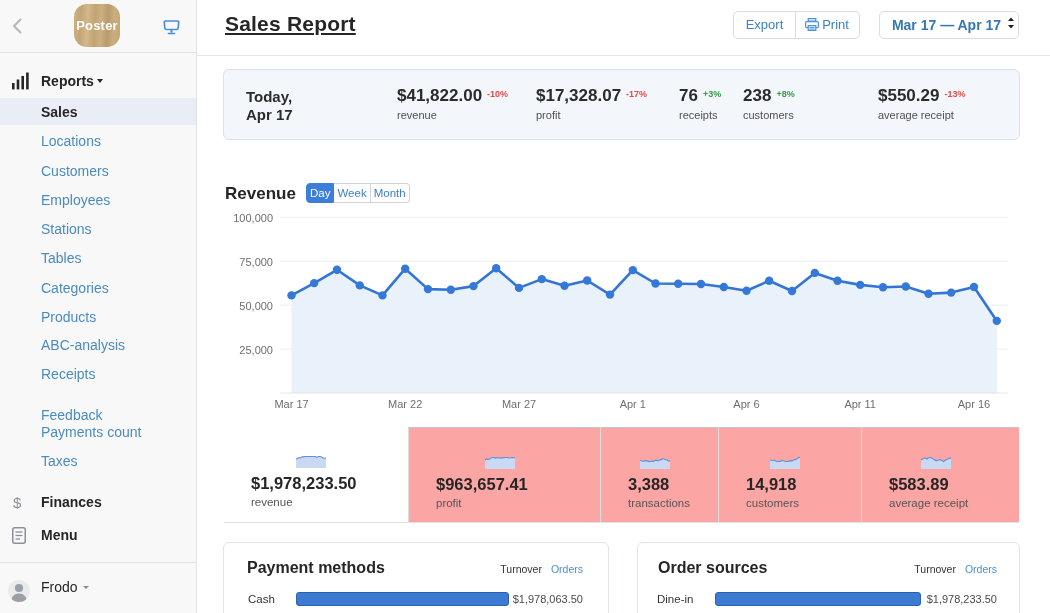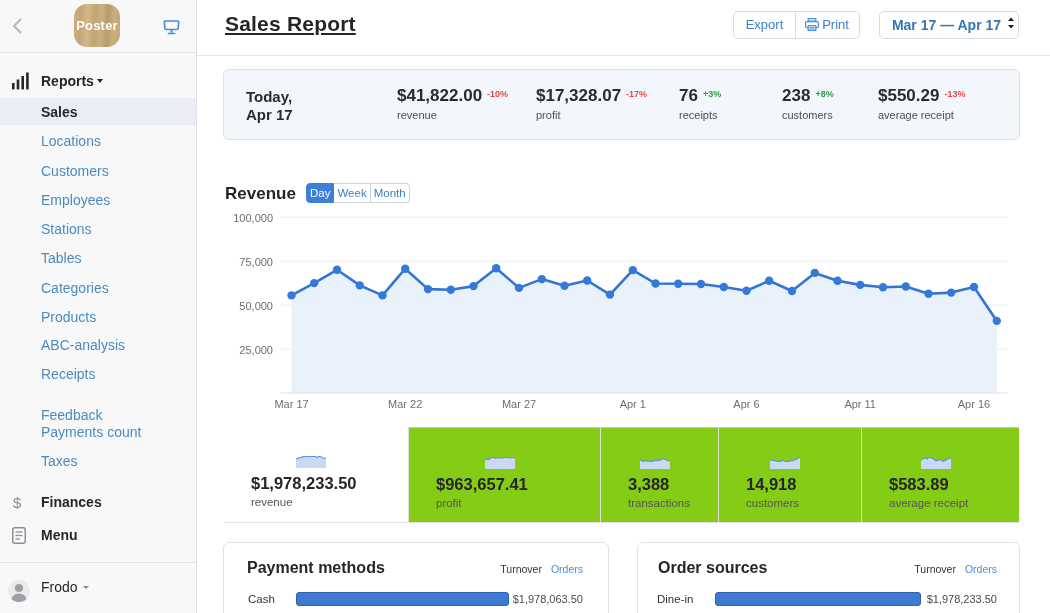--- a/index.html
+++ b/index.html
@@ -40,21 +40,21 @@
 .red { color:#e14b4b; } .green { color:#2f9e44; }
 .stat .lbl { font-size:11px; color:#4f4f4f; margin-top:3px; }
 #stat-today { position:absolute; top:88px; left:49px; font-size:15px; font-weight:bold; color:#2b2b2b; line-height:17.5px; }
 
 #rev-title { position:absolute; left:28px; top:184px; font-size:17px; font-weight:bold; color:#262626; }
 #toggle { position:absolute; left:109px; top:183px; height:36px; border-radius:4px; font-size:11.5px; line-height:18px; }
 #toggle span { display:inline-block; height:20px; padding:0 3px; border:1px solid #ccd4dc; border-left:none; color:#3d80c4; background:#fff; float:left; }
 #toggle .on { background:#3c7ed9; border-color:#3c7ed9; color:#fff; border-left:1px solid #3c7ed9; border-radius:4px 0 0 4px; }
 #toggle .last { border-radius:0 4px 4px 0; }
 
-.tab { position:absolute; top:427px; height:95px; background:#84cc16; border-top:1px solid #c5c5c5; border-left:1px solid #dedede; }
+.tab { position:absolute; top:427px; height:95px; background:#fca5a5; border-top:1px solid #c5c5c5; border-left:1px solid #dedede; }
 #tabrow-bottom { position:absolute; left:27px; top:522px; width:795px; height:1px; background:#e2e2e2; }
 .tab .spark { position:absolute; top:28px; }
 .tab .num { position:absolute; left:27px; top:46.5px; font-size:16.5px; font-weight:bold; color:#262626; white-space:nowrap; }
 .tab .lbl { position:absolute; left:27px; top:69px; font-size:11.5px; color:#555; white-space:nowrap; }
 #tab1 { left:27px; width:184px; background:#fff; border-top:none; border-left:none; }
 #tab2 { left:211px; width:192px; }
 #tab3 { left:403px; width:118px; }
 #tab4 { left:521px; width:143px; }
 #tab5 { left:664px; width:158px; }
 
@@ -84,21 +84,21 @@
           <path d="M1 5 L4 1.5 L7 5 Z" fill="#222"></path>
           <path d="M1 9 L4 12.5 L7 9 Z" fill="#222"></path>
         </svg></span></div>
   <div id="hborder"></div>
 
   <div id="statsbar"></div>
   <div id="stat-today">Today,<br>Apr 17</div>
   <div class="stat" style="left:200px;"><span class="num">$41,822.00</span><span class="pct red">-10%</span><div class="lbl">revenue</div></div>
   <div class="stat" style="left:339px;"><span class="num">$17,328.07</span><span class="pct red">-17%</span><div class="lbl">profit</div></div>
   <div class="stat" style="left:482px;"><span class="num">76</span><span class="pct green">+3%</span><div class="lbl">receipts</div></div>
-  <div class="stat" style="left:585px;"><span class="num">238</span><span class="pct green">+8%</span><div class="lbl">customers</div></div>
+  <div class="stat" style="left:546px;"><span class="num">238</span><span class="pct green">+8%</span><div class="lbl">customers</div></div>
   <div class="stat" style="left:681px;"><span class="num">$550.29</span><span class="pct red">-13%</span><div class="lbl">average receipt</div></div>
 
   <div id="rev-title">Revenue</div>
   <div id="toggle">
       <span class="on">Day</span>
       <span>Week</span>
       <span class="last">Month</span>
     </div>
   <svg id="chart" style="position:absolute;left:0;top:205px;" width="853" height="215" viewBox="0 0 853 215">
     <g stroke="#ededed" stroke-width="1">

